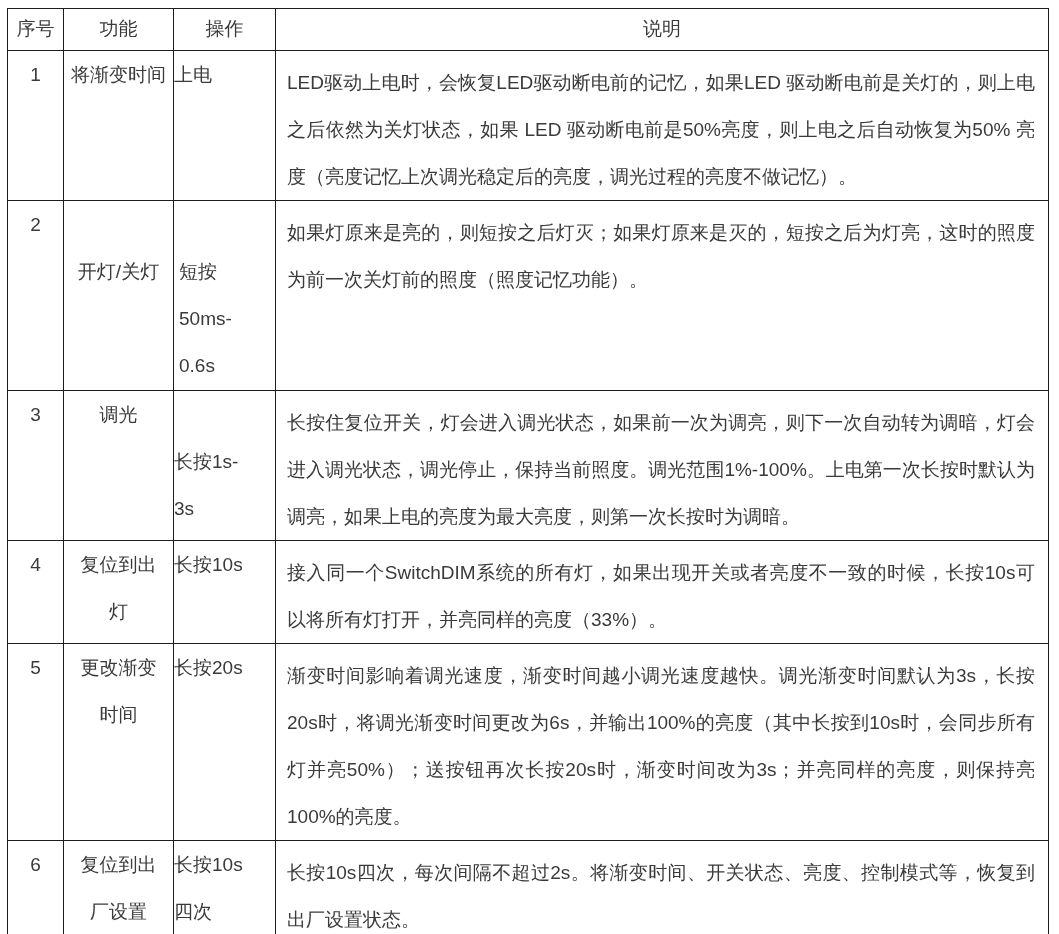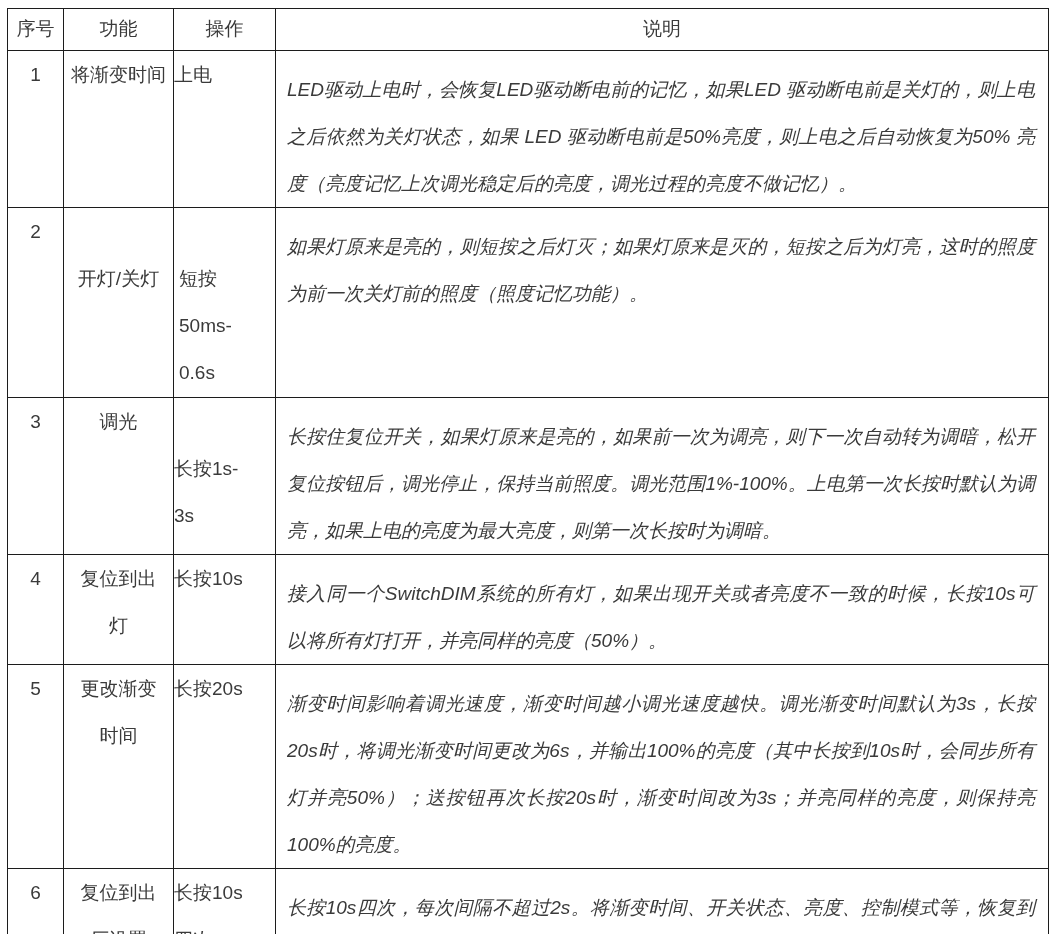--- a/index.html
+++ b/index.html
@@ -50,22 +50,21 @@
   tr.h147 > td { height: 147px; }
   tr.h100 > td { height: 100px; }
   tr.h95  > td { height: 95px; }
 
   td.no   { text-align: center; }
   td.func { text-align: center; white-space: pre-line; }
   td.op   { text-align: left; white-space: pre-line; }
   td.op.left { text-align: left; padding-left: 5px; margin-left: 30px; }
   td.desc {
     text-align: justify;
-    padding: 15px 13px 0 11px;
-    font-style: italic;
+    padding: 8px 13px 0 11px;
   }
   
   .pad1 { padding-top: 47px; }
 </style>
 </head>
 <body>
 
 <div class="page">
   <table class="func-table">
     <colgroup>
@@ -95,28 +94,28 @@
         <td class="op left pad1">短按
 50ms-
 0.6s</td>
         <td class="desc">如果灯原来是亮的，则短按之后灯灭；如果灯原来是灭的，短按之后为灯亮，这时的照度为前一次关灯前的照度（照度记忆功能）。</td>
       </tr>
       <tr class="h147">
         <td class="no">3</td>
         <td class="func">调光</td>
         <td class="op pad1">长按1s-
 3s</td>
-        <td class="desc">长按住复位开关，如果灯原来是亮的，如果前一次为调亮，则下一次自动转为调暗，松开复位按钮后，调光停止，保持当前照度。调光范围1%-100%。上电第一次长按时默认为调亮，如果上电的亮度为最大亮度，则第一次长按时为调暗。</td>
+        <td class="desc">长按住复位开关，灯会进入调光状态，如果前一次为调亮，则下一次自动转为调暗，灯会进入调光状态，调光停止，保持当前照度。调光范围1%-100%。上电第一次长按时默认为调亮，如果上电的亮度为最大亮度，则第一次长按时为调暗。</td>
       </tr>
       <tr class="h100">
         <td class="no">4</td>
         <td class="func">复位到出
 灯</td>
         <td class="op">长按10s</td>
-        <td class="desc">接入同一个SwitchDIM系统的所有灯，如果出现开关或者亮度不一致的时候，长按10s可以将所有灯打开，并亮同样的亮度（50%）。</td>
+        <td class="desc">接入同一个SwitchDIM系统的所有灯，如果出现开关或者亮度不一致的时候，长按10s可以将所有灯打开，并亮同样的亮度（33%）。</td>
       </tr>
       <tr class="h190">
         <td class="no">5</td>
         <td class="func">更改渐变
 时间</td>
         <td class="op">长按20s</td>
         <td class="desc">渐变时间影响着调光速度，渐变时间越小调光速度越快。调光渐变时间默认为3s，长按20s时，将调光渐变时间更改为6s，并输出100%的亮度（其中长按到10s时，会同步所有灯并亮50%）；送按钮再次长按20s时，渐变时间改为3s；并亮同样的亮度，则保持亮100%的亮度。</td>
       </tr>
       <tr class="h95">
         <td class="no">6</td>

